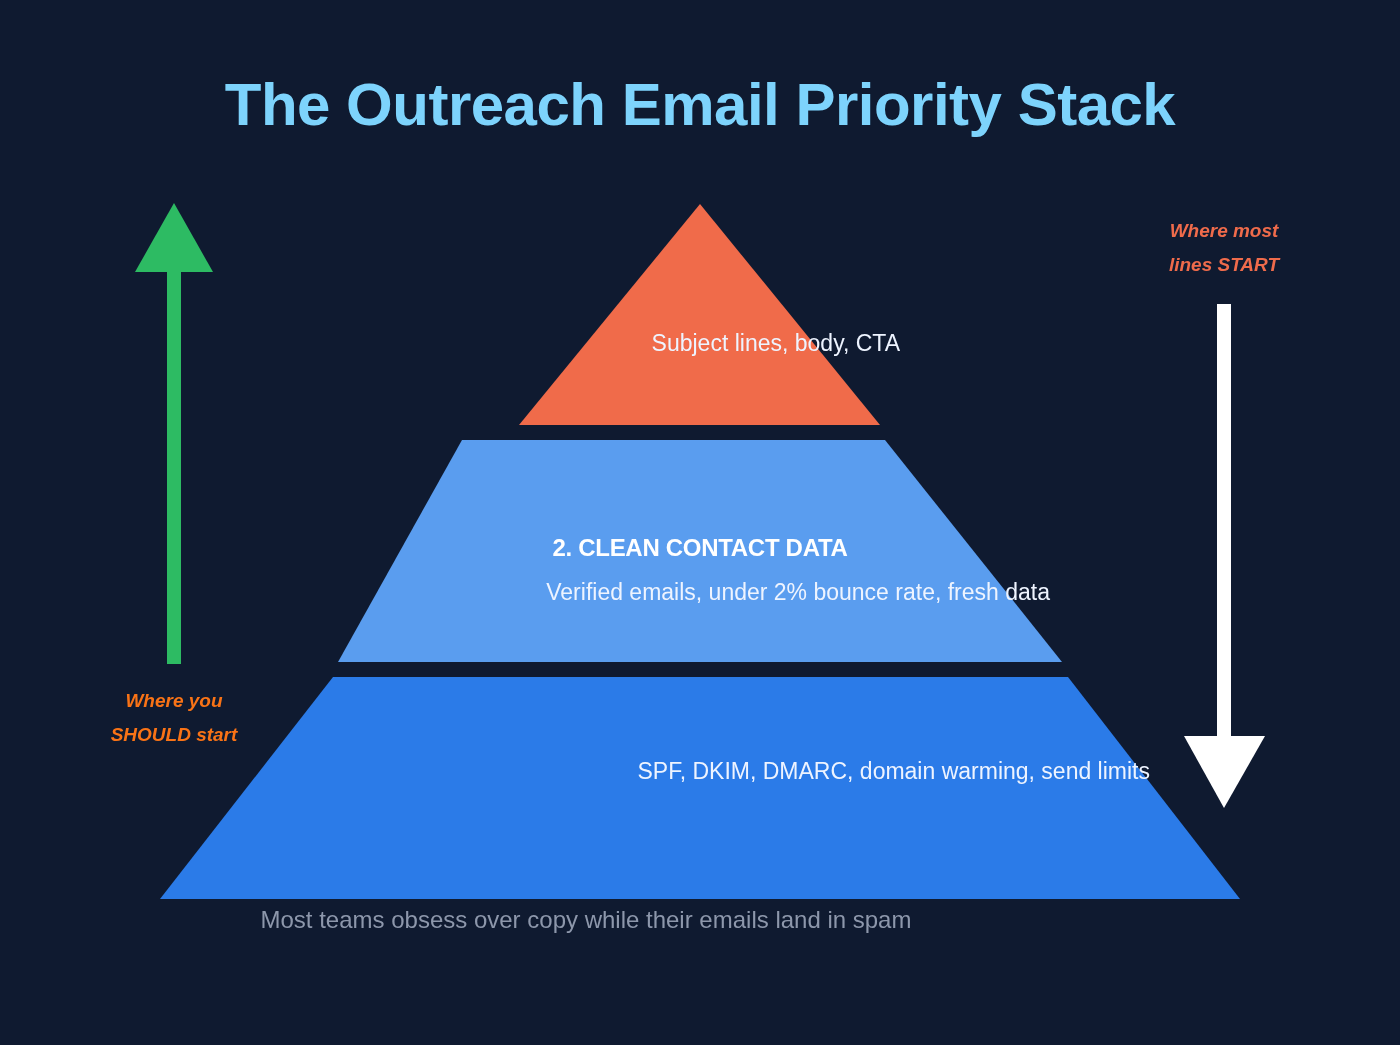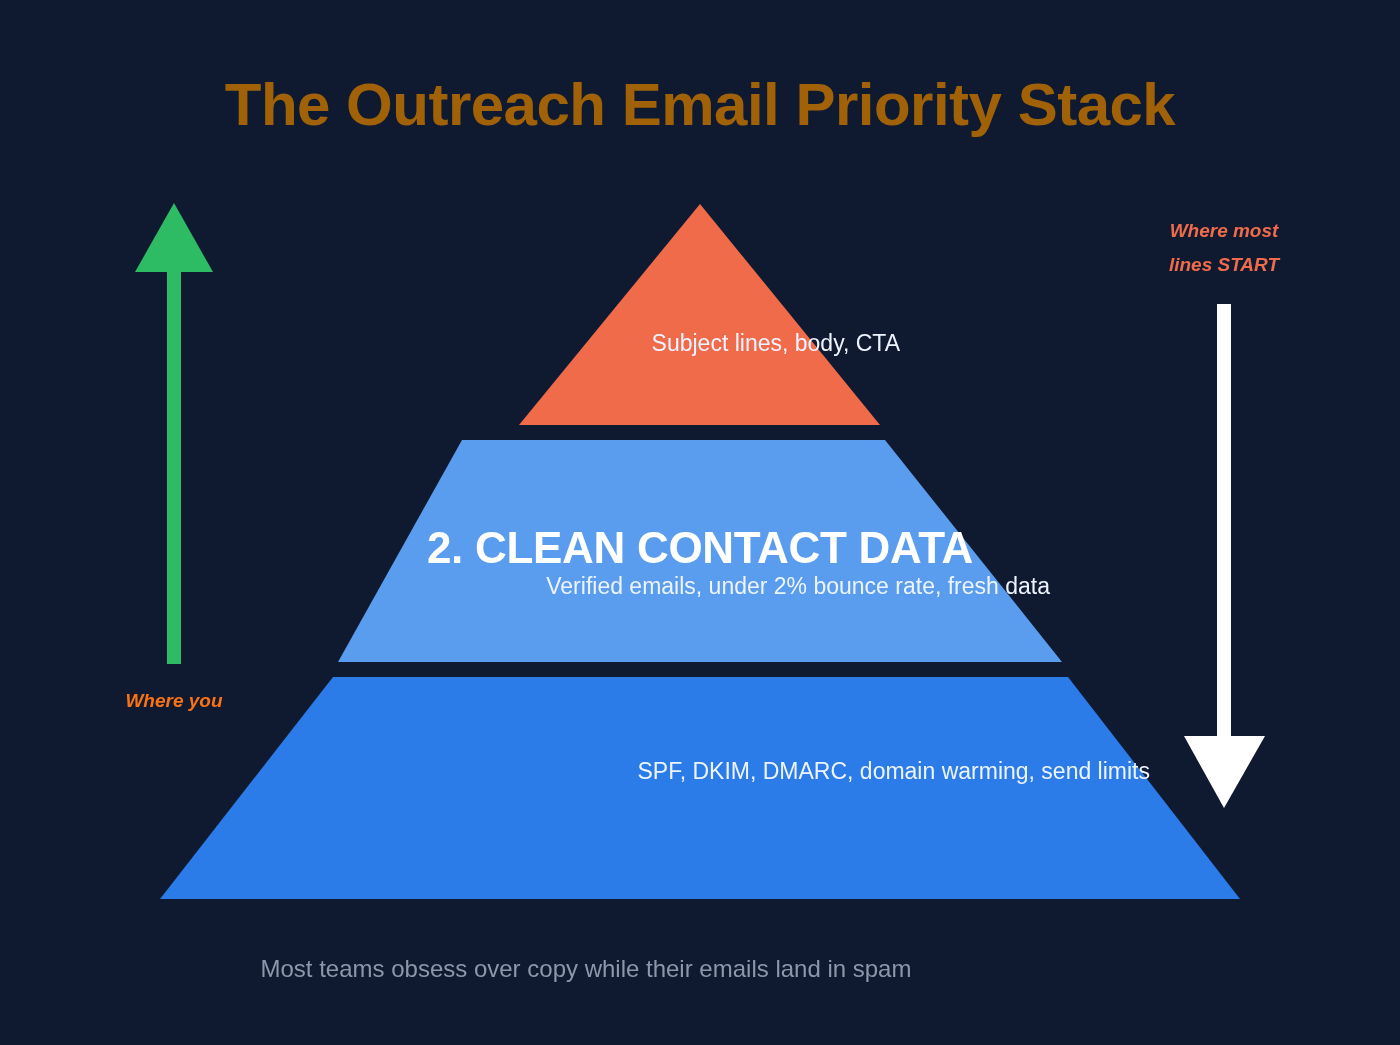--- a/index.html
+++ b/index.html
@@ -4,33 +4,33 @@
 <style>
   html, body { margin: 0; padding: 0; }
   body {
     width: 1400px; height: 1045px; overflow: hidden;
     background: #0f1a30;
     font-family: "Liberation Sans", "DejaVu Sans", sans-serif;
     position: relative;
   }
   .title {
     position: absolute; left: 0; top: 70px; width: 1400px;
-    text-align: center; color: #a16207;
+    text-align: center; color: #7dd3fc;
     font-size: 60px; font-weight: 700; letter-spacing: -0.5px;
   }
   svg.diagram { position: absolute; left: 0; top: 0; }
   .tier-text { position: absolute; text-align: center; color: #ffffff; }
   .tier-label { font-weight: 700; letter-spacing: -0.3px; }
   .tier-sub { color: #eef4ff; text-align: right; }
   .side-label {
     position: absolute; text-align: center; font-weight: 700;
     font-size: 19px; line-height: 34px; font-style: italic;
   }
   .footer {
-    position: absolute; left: 0; top: 955px; width: 1172px;
+    position: absolute; left: 0; top: 906px; width: 1172px;
     text-align: center; color: #8d97ab; font-size: 24px;
   }
 </style>
 </head>
 <body>
 
 <div class="title">The Outreach Email Priority Stack</div>
 
 <svg class="diagram" width="1400" height="1045" viewBox="0 0 1400 1045">
 
@@ -49,30 +49,31 @@
     <rect x="1217" y="304" width="14" height="440" fill="#ffffff"></rect>
     <polygon points="1184,736 1265,736 1224,808" fill="#ffffff"></polygon>
   </g>
 </svg>
 
 <div class="tier-text" style="left:500px; top:322px; width:400px;">
   <div class="tier-sub" style="font-size:23px; line-height:34px; margin-top:4px;">Subject lines, body, CTA</div>
 </div>
 
 <div class="tier-text" style="left:350px; top:527px; width:700px;">
-  <div class="tier-label" style="font-size:44px; line-height:42px;">2. CLEAN CONTACT DATA</div>
-  <div class="tier-sub" style="font-size:23px; line-height:34px; ">Verified emails, under 2% bounce rate, fresh data</div>
+  <div class="tier-label" style="font-size:24px; line-height:42px;">2. CLEAN CONTACT DATA</div>
+  <div class="tier-sub" style="font-size:23px; line-height:34px; margin-top:6px;">Verified emails, under 2% bounce rate, fresh data</div>
 </div>
 
 <div class="tier-text" style="left:250px; top:746px; width:900px;">
   <div class="tier-sub" style="font-size:23px; line-height:34px; margin-top:8px;">SPF, DKIM, DMARC, domain warming, send limits</div>
 </div>
 
 <div class="side-label" style="left:54px; top:684px; width:240px; color:#f97316;">
   <div>Where you</div>
+  <div>SHOULD start</div>
 </div>
 
 <div class="side-label" style="left:1104px; top:214px; width:240px; color:#ef6b4b;">
   <div>Where most</div>
   <div>lines START</div>
 </div>
 
 <div class="footer">Most teams obsess over copy while their emails land in spam</div>
 
 </body></html>

